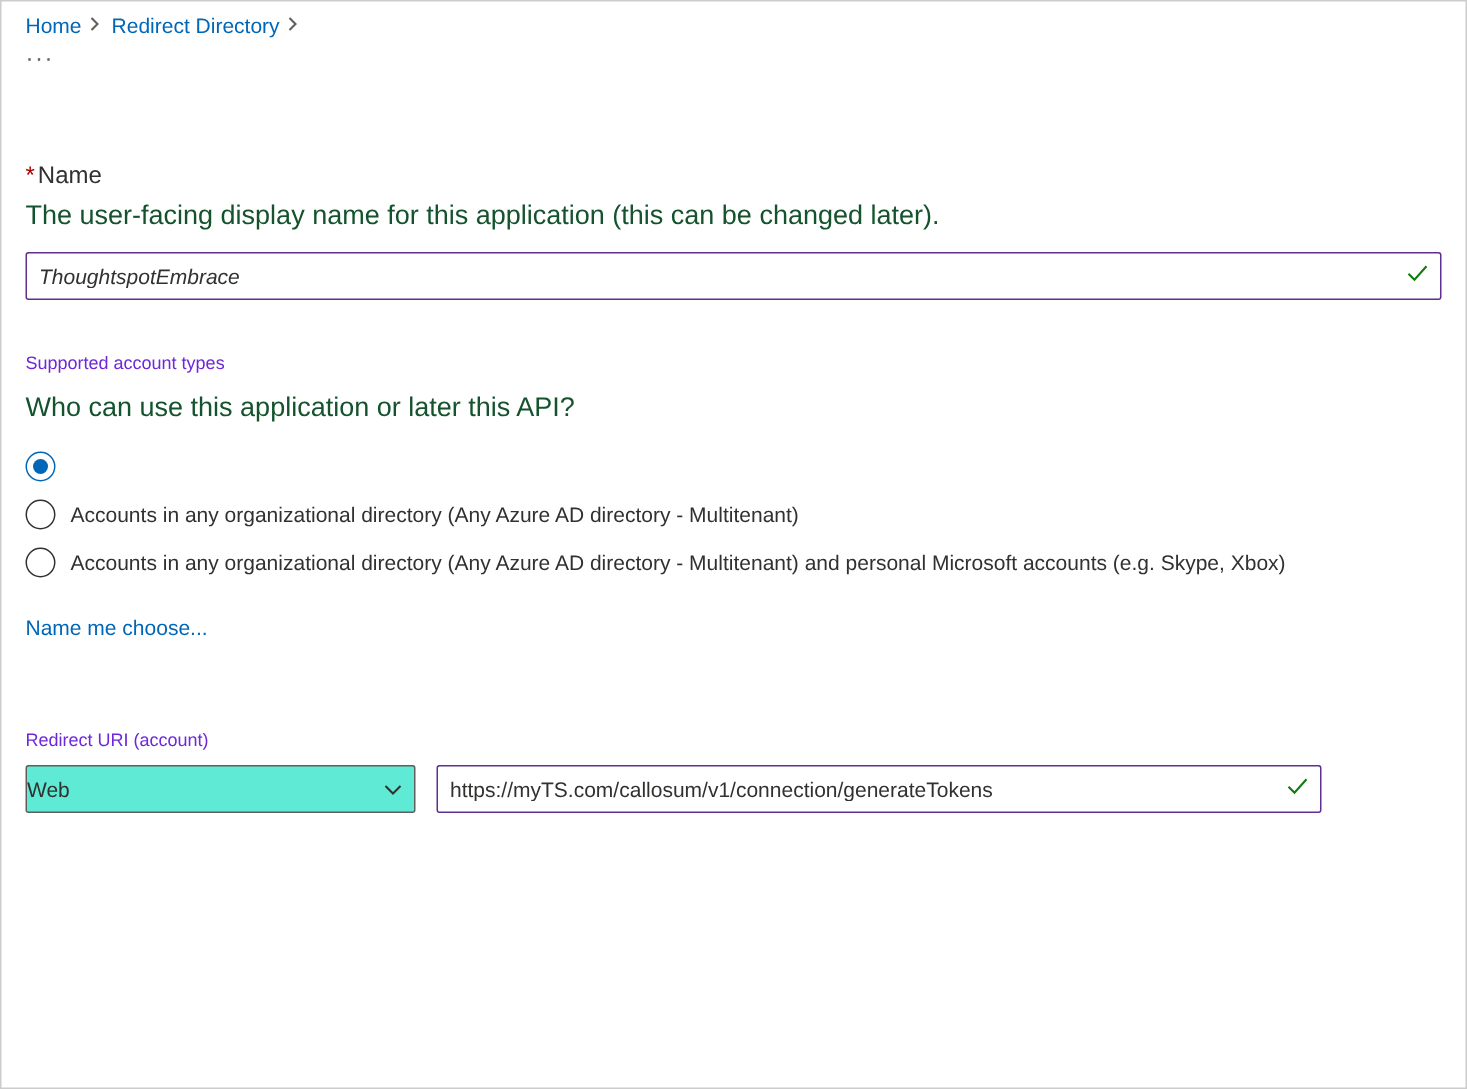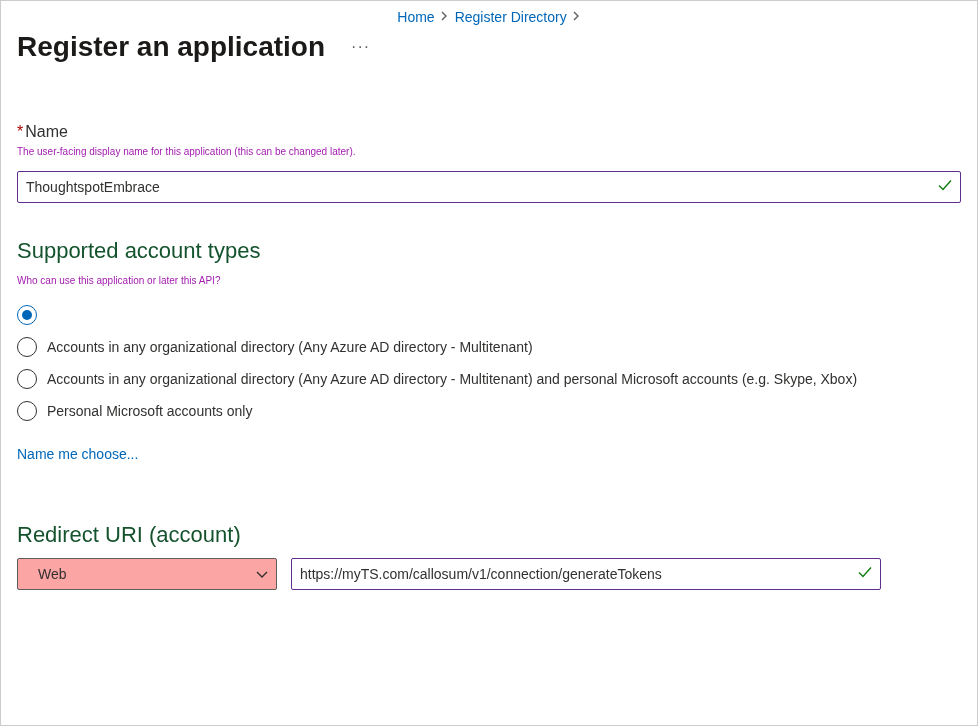--- a/index.html
+++ b/index.html
@@ -13,21 +13,20 @@
       border: 1px solid #ccc;
       padding: 8px 16px 18px 16px;
       overflow: hidden;
     }
     .breadcrumb {
       display: flex;
       align-items: center;
       gap: 6px;
       font-size: 14px;
       margin-bottom: 6px;
-      justify-content: center;
     }
     .breadcrumb a {
       color: #0067b8;
       text-decoration: none;
       cursor: pointer;
     }
     .breadcrumb .sep { color: #605e5c; font-size: 12px; }
     h1.page-title {
       font-size: 28px;
       font-weight: 600;
@@ -39,44 +38,45 @@
     .more-icon { color: #605e5c; cursor: pointer; font-size: 16px; letter-spacing: 1px; }
     .section { margin-bottom: 48px; }
     .field-label {
       font-size: 16px;
       font-weight: 400;
       color: #323130;
       margin-bottom: 4px;
     }
     .field-label .req { color: #a80000; margin-right: 2px; }
     .field-label-big {
-      font-size: 22px;
+      font-size: 12px;
       font-weight: 400;
+      color: #6d28d9;
+      margin-bottom: 10px;
+    }
+    .field-help {
+      font-size: 18px;
       color: #14532d;
-      margin-bottom: 10px;
-    }
-    .field-help {
-      font-size: 10px;
-      color: #a21caf;
       margin-bottom: 12px;
       line-height: 1.4;
     }
     .text-input-wrap {
       position: relative;
       width: 100%;
     }
     .text-input {
       width: 100%;
       height: 32px;
       padding: 5px 32px 5px 8px;
       border: 1px solid #5f2e8f;
       border-radius: 2px;
       font-size: 14px;
       color: #323130;
       outline: none;
+      font-style: italic;
     }
     .valid-check {
       position: absolute;
       right: 8px;
       top: 50%;
       transform: translateY(-50%);
       color: #107c10;
       pointer-events: none;
     }
     .radio-group { margin-top: 8px; }
@@ -114,24 +114,24 @@
       display: flex;
       gap: 14px;
       align-items: center;
     }
     .select-wrap {
       position: relative;
       width: 260px;
       height: 32px;
       border: 1px solid #605e5c;
       border-radius: 2px;
-      background: #fca5a5;
-      display: flex;
-      align-items: center;
-      padding: 0 28px 0 20px;
+      background: #5eead4;
+      display: flex;
+      align-items: center;
+      padding: 0 28px 0 0;
       cursor: pointer;
     }
     .select-wrap .chev {
       position: absolute;
       right: 8px; top: 50%; transform: translateY(-50%);
       color: #323130;
       pointer-events: none;
     }
     .uri-input-wrap {
       position: relative;
@@ -151,30 +151,29 @@
 </head>
 <body>
 
 <nav class="breadcrumb">
   <a>Home</a>
   <span class="sep">
     <svg width="8" height="10" viewBox="0 0 8 10">
         <path d="M1 1 L5 5 L1 9" stroke="#605e5c" stroke-width="1.4" fill="none"></path>
       </svg>
   </span>
-  <a>Register Directory</a>
+  <a>Redirect Directory</a>
   <span class="sep">
     <svg width="8" height="10" viewBox="0 0 8 10">
         <path d="M1 1 L5 5 L1 9" stroke="#605e5c" stroke-width="1.4" fill="none"></path>
       </svg>
   </span>
 </nav>
 
 <div class="title-row">
-  <h1 class="page-title">Register an application</h1>
   <span class="more-icon">···</span>
 </div>
 
 <div class="section" style="margin-bottom:35px;">
   <div class="field-label">
     <span class="req">*</span><span>Name</span>
   </div>
   <div class="field-help">The user-facing display name for this application (this can be changed later).</div>
   <div class="text-input-wrap">
     <input class="text-input" type="text" value="ThoughtspotEmbrace" style="">
@@ -195,24 +194,20 @@
           <span class="radio-inner"></span>
         </span>
     </label>
     <label class="radio-row">
       <span class="radio-outer"></span>
       <span class="radio-label">Accounts in any organizational directory (Any Azure AD directory - Multitenant)</span>
     </label>
     <label class="radio-row">
       <span class="radio-outer"></span>
       <span class="radio-label">Accounts in any organizational directory (Any Azure AD directory - Multitenant) and personal Microsoft accounts (e.g. Skype, Xbox)</span>
-    </label>
-    <label class="radio-row">
-      <span class="radio-outer"></span>
-      <span class="radio-label">Personal Microsoft accounts only</span>
     </label>
   </div>
   <a class="help-link">Name me choose...</a>
 </div>
 
 <div class="section" style="margin-bottom:0;">
   <div class="field-label-big">Redirect URI (account)</div>
   <div class="redirect-row">
     <div class="select-wrap">
       <span>Web</span>

